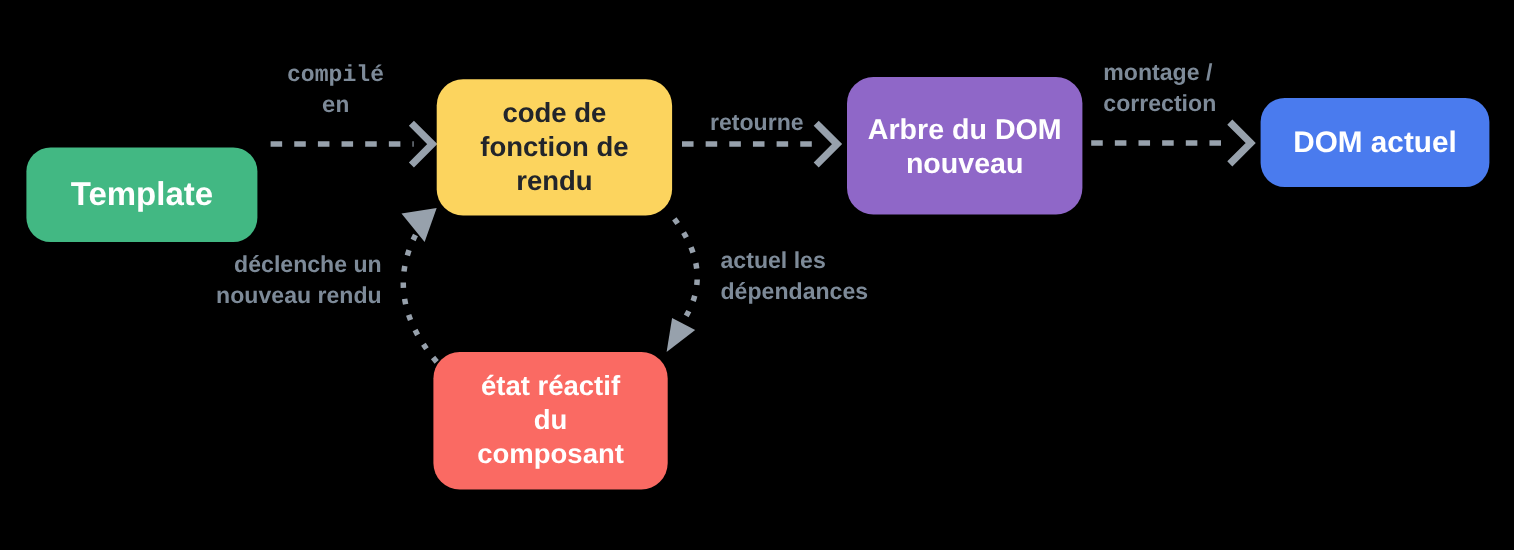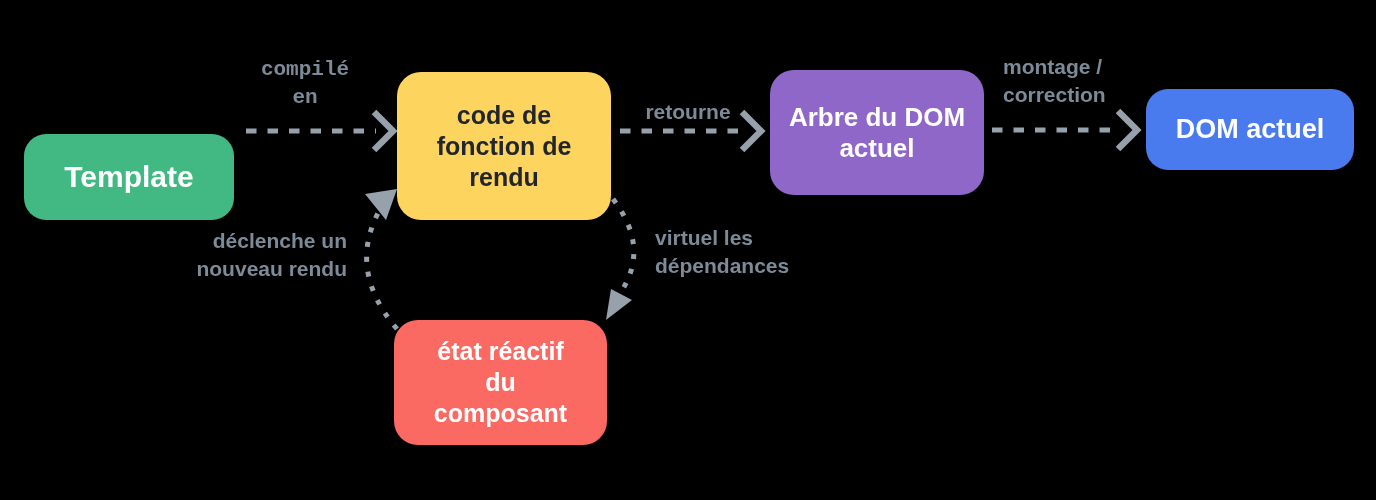--- a/index.html
+++ b/index.html
@@ -54,21 +54,21 @@
     white-space: pre-line;
     box-sizing: border-box;
   }
   .node-template {
     left: 24px; top: 88px; width: 210px; height: 86px;
     background: var(--template, #42b883);
     border-radius: 22px;
     color: #fff; font-size: 30px; line-height: 34px; margin-top: 46px;
   }
   .node-render-fn {
-    left: 397px; top: 72px; width: 214px; height: 148px;
+    left: 397px; top: 72px; width: 214px; height: 124px;
     background: var(--render_fn, #fcd45e);
     border-radius: 24px;
     color: var(--node_text_dark, #22252b); font-size: 25px; line-height: 31px;
   }
   .node-vdom {
     left: 770px; top: 70px; width: 214px; height: 125px;
     background: var(--vdom, #8f67c8);
     border-radius: 24px;
     color: #fff; font-size: 26px; line-height: 31px;
   }
@@ -131,35 +131,35 @@
     </g>
   </svg>
 
   <div class="node node-template">Template</div>
 
   <div class="node node-render-fn">code de
 fonction de
 rendu</div>
 
   <div class="node node-vdom">Arbre du DOM
-actuel</div>
+nouveau</div>
 
   <div class="node node-dom">DOM actuel</div>
 
   <div class="node node-state">état réactif
 du
 composant</div>
 
   <div class="edge-label label-compiled">compilé
 en</div>
 
   <div class="edge-label label-returns">retourne</div>
 
   <div class="edge-label label-mount">montage /
 correction</div>
 
   <div class="edge-label label-triggers">déclenche un
 nouveau rendu</div>
 
-  <div class="edge-label label-tracks">virtuel les
+  <div class="edge-label label-tracks">actuel les
 dépendances</div>
 
 </div>
 
 </body></html>

